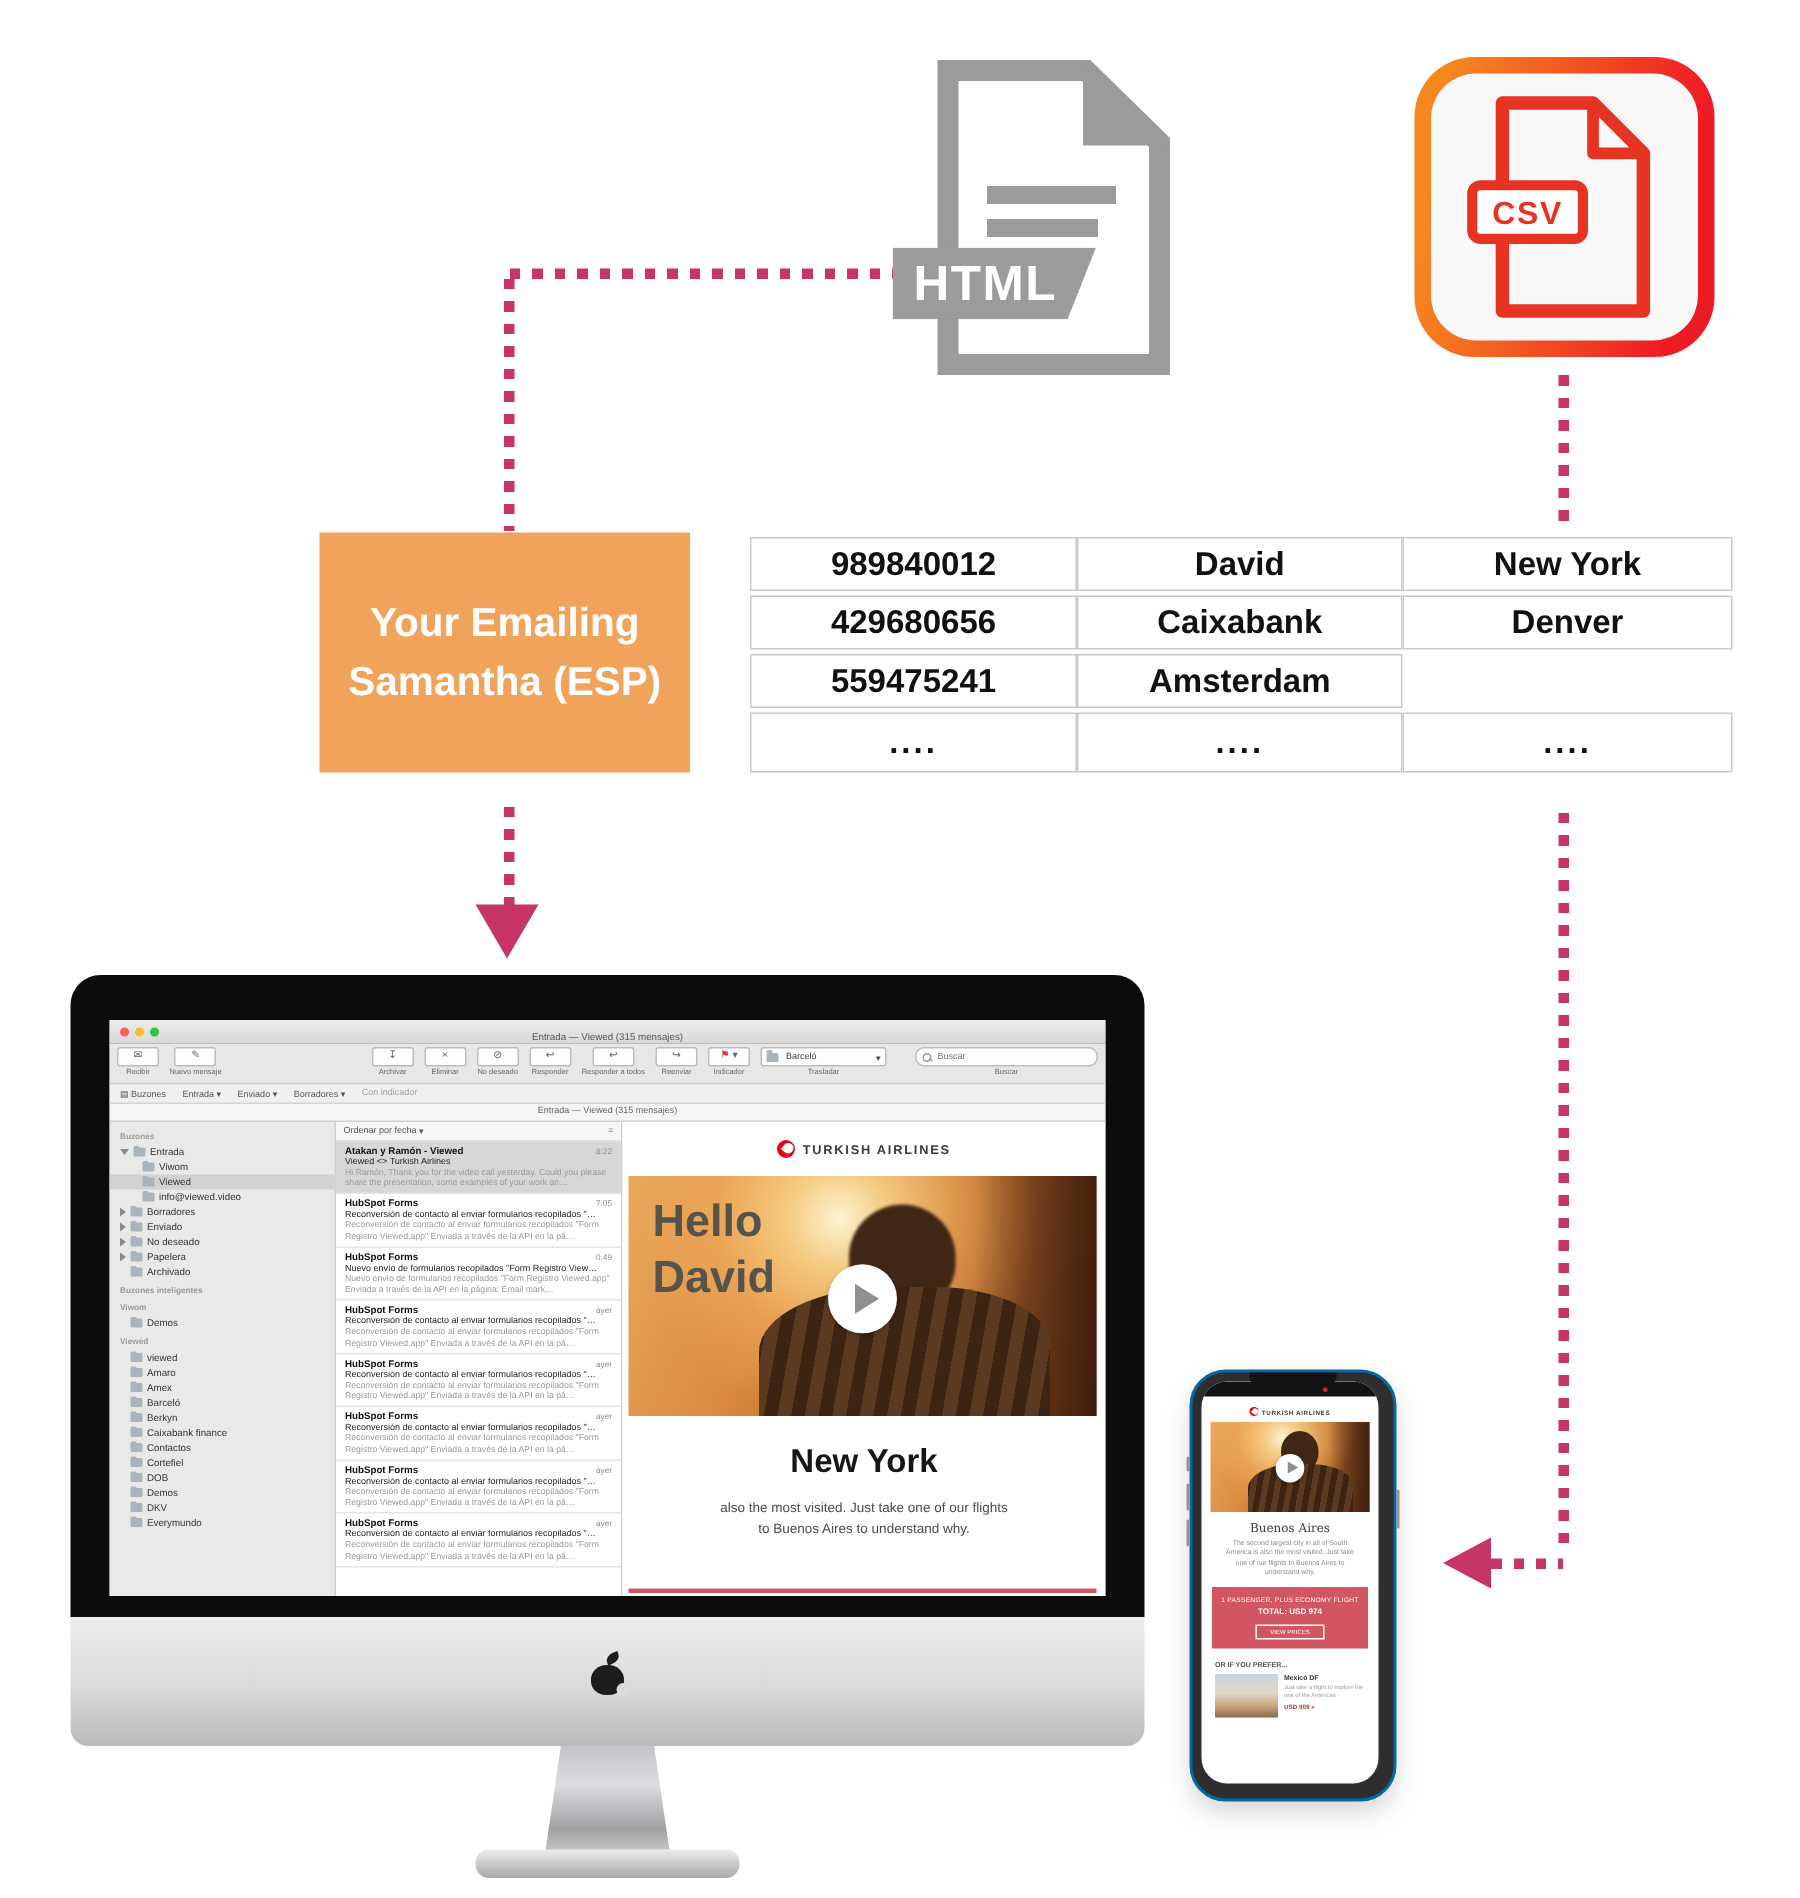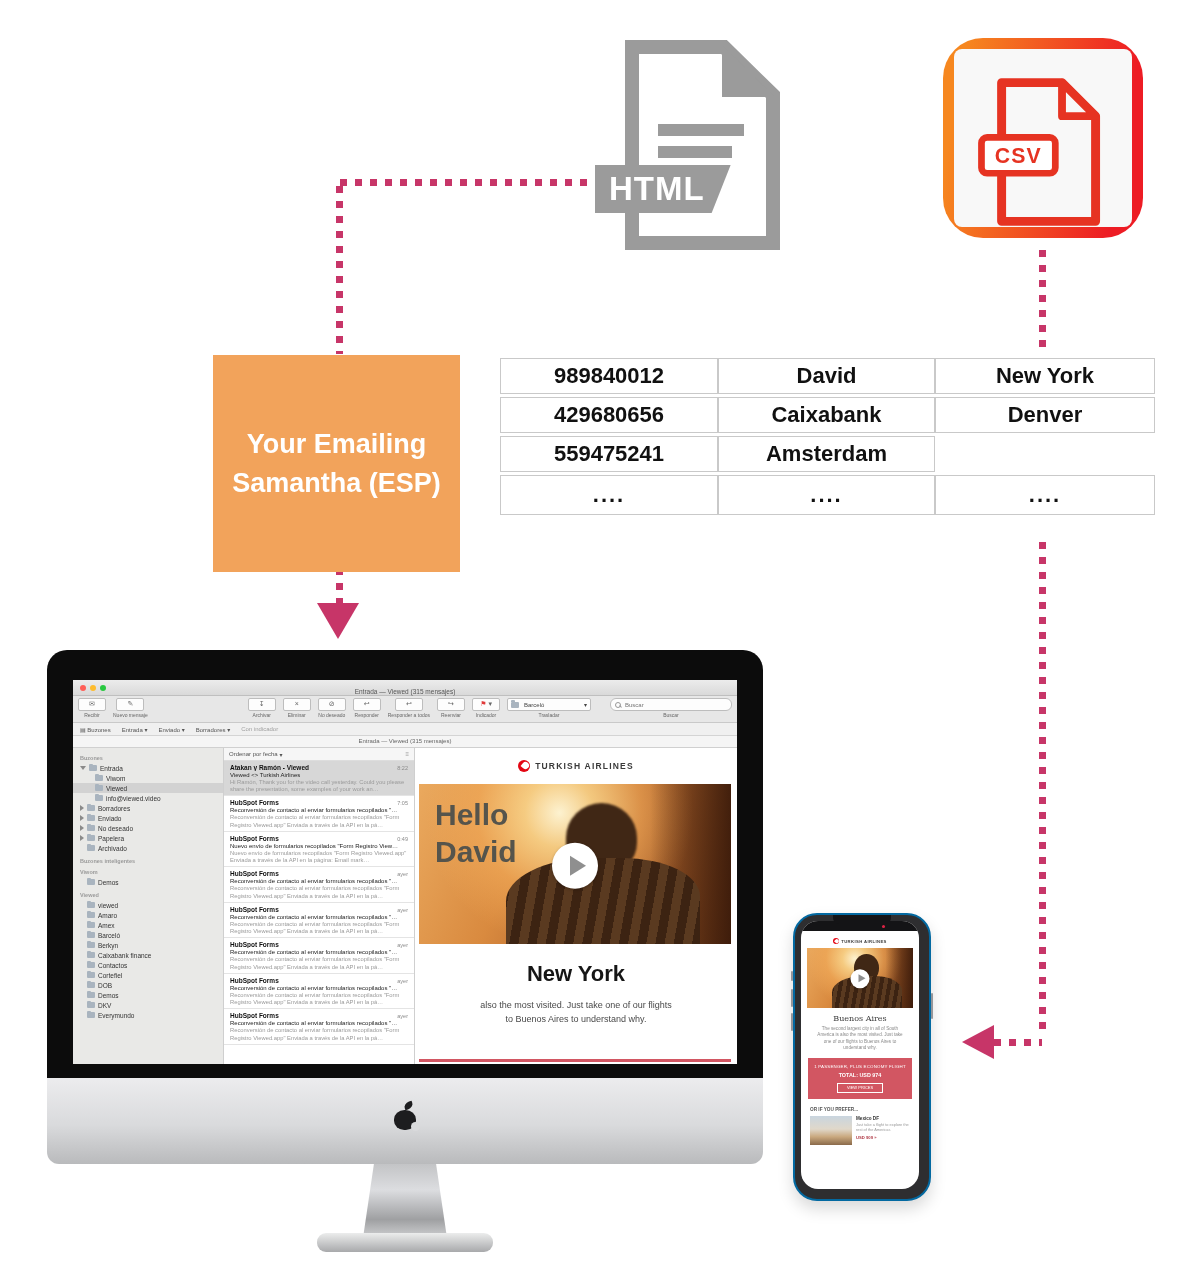--- a/index.html
+++ b/index.html
@@ -12,23 +12,23 @@
   .arrow-left{position:absolute;width:0;height:0;border-top:17px solid transparent;border-bottom:17px solid transparent;border-right:32px solid #c73568;}
   
   .html-icon{position:absolute;left:622px;top:40px;width:158px;height:210px;}
   .html-icon svg{position:absolute;left:0;top:0;}
   .html-banner{position:absolute;left:-27px;top:125px;height:48px;background:#9b9b9b;color:#fff;
     font-weight:bold;font-size:33px;letter-spacing:1px;line-height:48px;padding:0 26px 0 14px;
     clip-path:polygon(0 0,100% 0,86% 100%,0 100%);}
   
   .csv-icon{position:absolute;left:943px;top:38px;width:200px;height:200px;border-radius:40px;
     background:linear-gradient(100deg,#f6871f 10%,#ed1c24 85%);padding:0;}
-  .csv-inner{position:absolute;inset:11px;background:#f8f8f8;border-radius:8px;display:flex;align-items:flex-end;justify-content:center;}
-  
-  .esp-box{position:absolute;left:213px;top:355px;width:247px;height:217px;background:#f2a35b;
+  .csv-inner{position:absolute;inset:11px;background:#f8f8f8;border-radius:30px;display:flex;align-items:center;justify-content:center;}
+  
+  .esp-box{position:absolute;left:213px;top:355px;width:247px;height:160px;background:#f2a35b;
     color:#fff;font-weight:bold;font-size:27px;line-height:39px;text-align:center;
     display:flex;flex-direction:column;justify-content:center;}
   
   .data-table{position:absolute;left:500px;top:355px;width:655px;font-weight:600;}
   .dt-head{display:grid;grid-template-columns:218px 217px 220px;background:#0e0e0e;color:#fff;
     font-size:24px;font-weight:bold;}
   .dt-head div{text-align:center;line-height:34px;border-right:2px solid #fff;}
   .dt-head div:last-child{border-right:none;}
   .dt-row{display:grid;grid-template-columns:218px 217px 220px;margin-top:3px;}
   .dt-row div{text-align:center;font-size:22px;line-height:34px;border:1px solid #c9c9c9;background:#fff;color:#111;}

